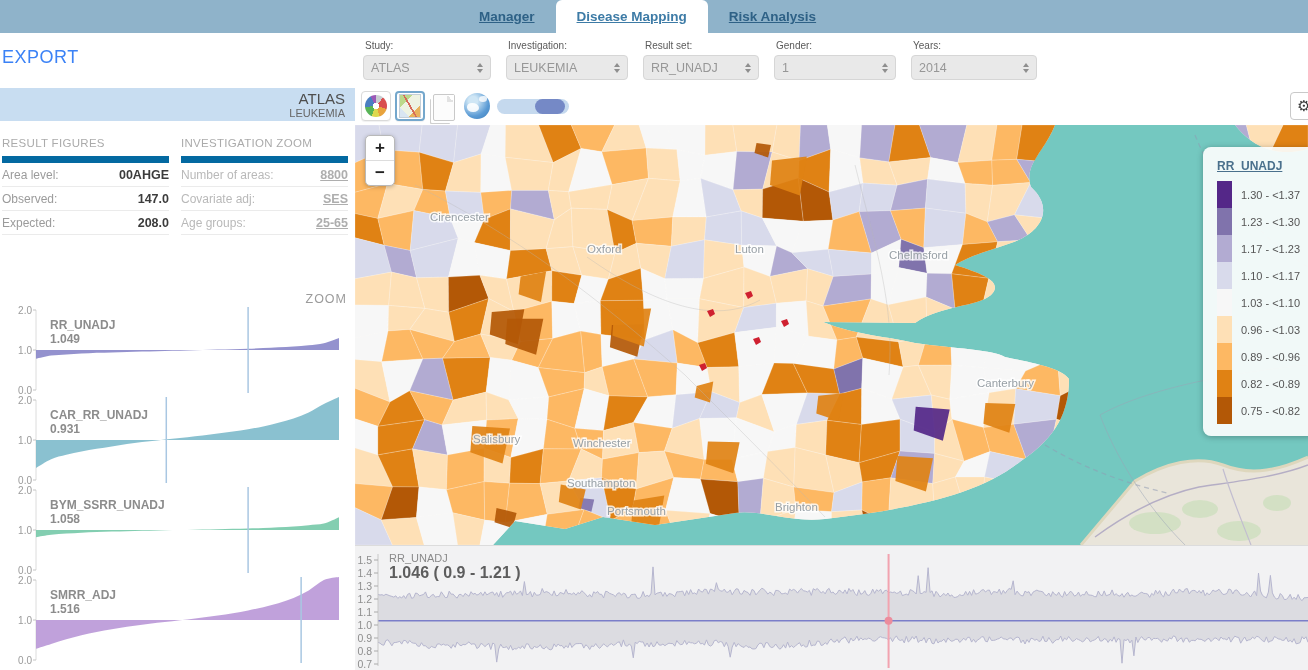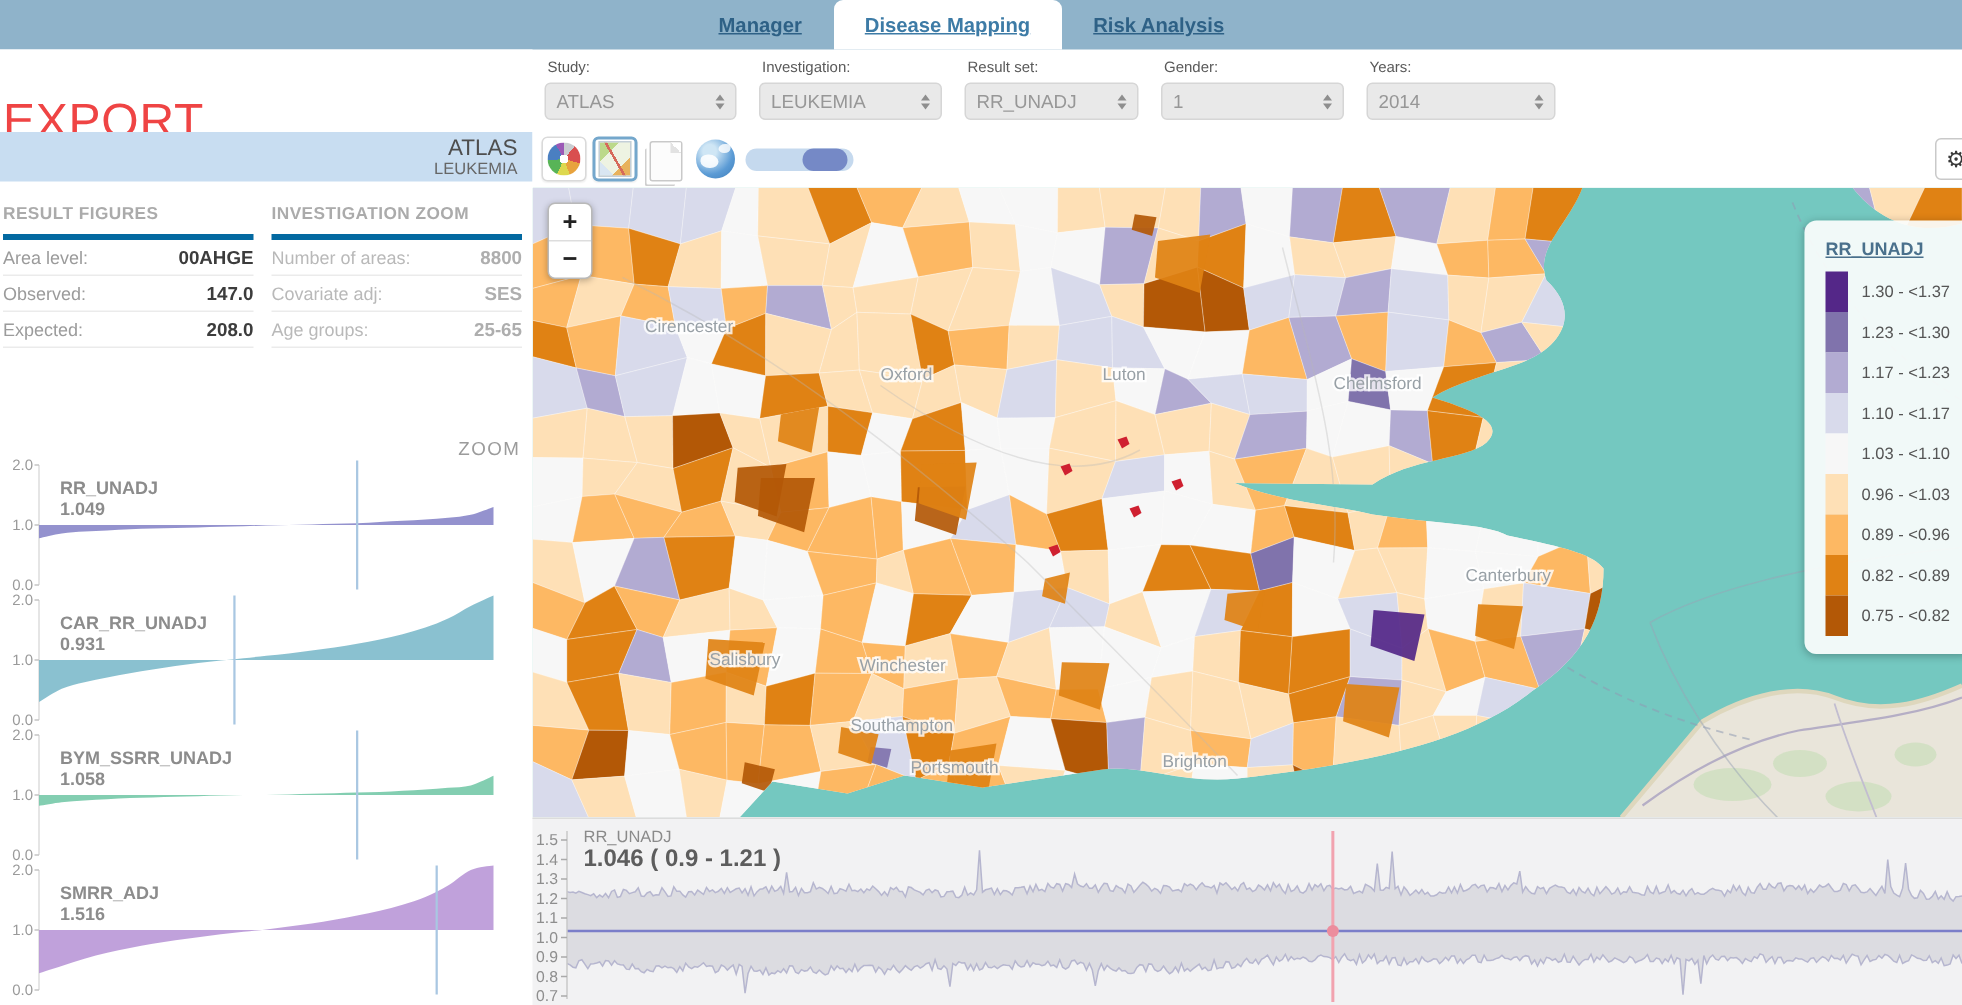--- a/index.html
+++ b/index.html
@@ -17,37 +17,37 @@
   .selectbox{height:23px;background:#e9e9e9;border:1px solid #d6d6d6;border-radius:4px;
     display:flex;align-items:center;justify-content:space-between;padding:0 7px;cursor:pointer;}
   .selectbox .val{font-size:12.5px;color:#979797;}
   .stepper{display:flex;flex-direction:column;align-items:center;}
   .step-up{width:0;height:0;border-left:3.5px solid transparent;border-right:3.5px solid transparent;
     border-bottom:4.5px solid #8e8e8e;margin-bottom:2px;}
   .step-down{width:0;height:0;border-left:3.5px solid transparent;border-right:3.5px solid transparent;
     border-top:4.5px solid #8e8e8e;}
   
   #sidebar{left:0;top:33px;width:355px;height:637px;background:#fff;}
-  #export-title{position:absolute;left:2px;top:29px;font-size:32px;color:#ef4444;letter-spacing:.5px;cursor:pointer;}
+  #export-title{position:absolute;left:2px;top:14px;font-size:18px;color:#3b82f6;letter-spacing:.5px;cursor:pointer;}
   #banner{position:absolute;left:0;top:55px;width:355px;height:33px;background:#c8ddf1;
     text-align:right;box-sizing:border-box;padding:2px 10px 0 0;}
   #banner .study{font-size:15px;color:#4e4e4e;line-height:17px;}
   #banner .inv{font-size:11px;color:#666;line-height:13px;}
   #info-cols{position:absolute;left:2px;top:104px;width:346px;display:flex;gap:12px;}
   .icol{flex:1;}
-  .icol h4{margin:0;font-weight:bold;font-size:11.5px;color:#ababab;letter-spacing:.3px;
-    padding-bottom:7px;border-bottom:4px solid #0369a1;}
+  .icol h4{margin:0;font-weight:normal;font-size:11.5px;color:#ababab;letter-spacing:.3px;
+    padding-bottom:7px;border-bottom:7px solid #0369a1;}
   .irow{display:flex;justify-content:space-between;align-items:baseline;
     padding:5px 0 4px;border-bottom:1px solid #ebebeb;}
   .irow .lbl{font-size:12px;}
   .irow .val{font-size:12.5px;font-weight:bold;}
   .icol.dark .lbl{color:#9b9b9b;text-align:center;} .icol.dark .val{color:#3c3c3c;}
-  .icol.light .lbl{color:#b9b9b9;} .icol.light .val{color:#aeaeae;}
+  .icol.light .lbl{color:#b9b9b9;} .icol.light .val{color:#aeaeae;text-decoration:underline;}
   #zoom-label{position:absolute;right:8px;top:259px;font-size:12.5px;color:#9b9b9b;letter-spacing:1px;}
-  #dist-charts{position:absolute;left:6px;top:272px;width:355px;text-align:center;}
+  #dist-charts{position:absolute;left:16px;top:272px;width:355px;text-align:center;}
   .dist-chart{position:relative;width:355px;height:90px;}
   .dist-chart svg{position:absolute;left:0;top:0;}
   .dc-name{position:absolute;left:34px;top:13px;font-size:12px;font-weight:bold;color:#8c8c8c;}
   .dc-val{position:absolute;left:34px;top:27px;font-size:12px;font-weight:bold;color:#8c8c8c;}
   
   #toolbar{left:355px;top:88px;width:953px;height:37px;background:#fff;}
   .tool-btn{position:absolute;top:3px;width:30px;height:30px;background:#fff;border:1px solid #dadada;
     border-radius:4px;box-shadow:0 1px 1px rgba(0,0,0,.06);display:flex;align-items:center;
     justify-content:center;cursor:pointer;box-sizing:border-box;}
   .tool-btn.selected{border:2px solid #74a7cc;}

